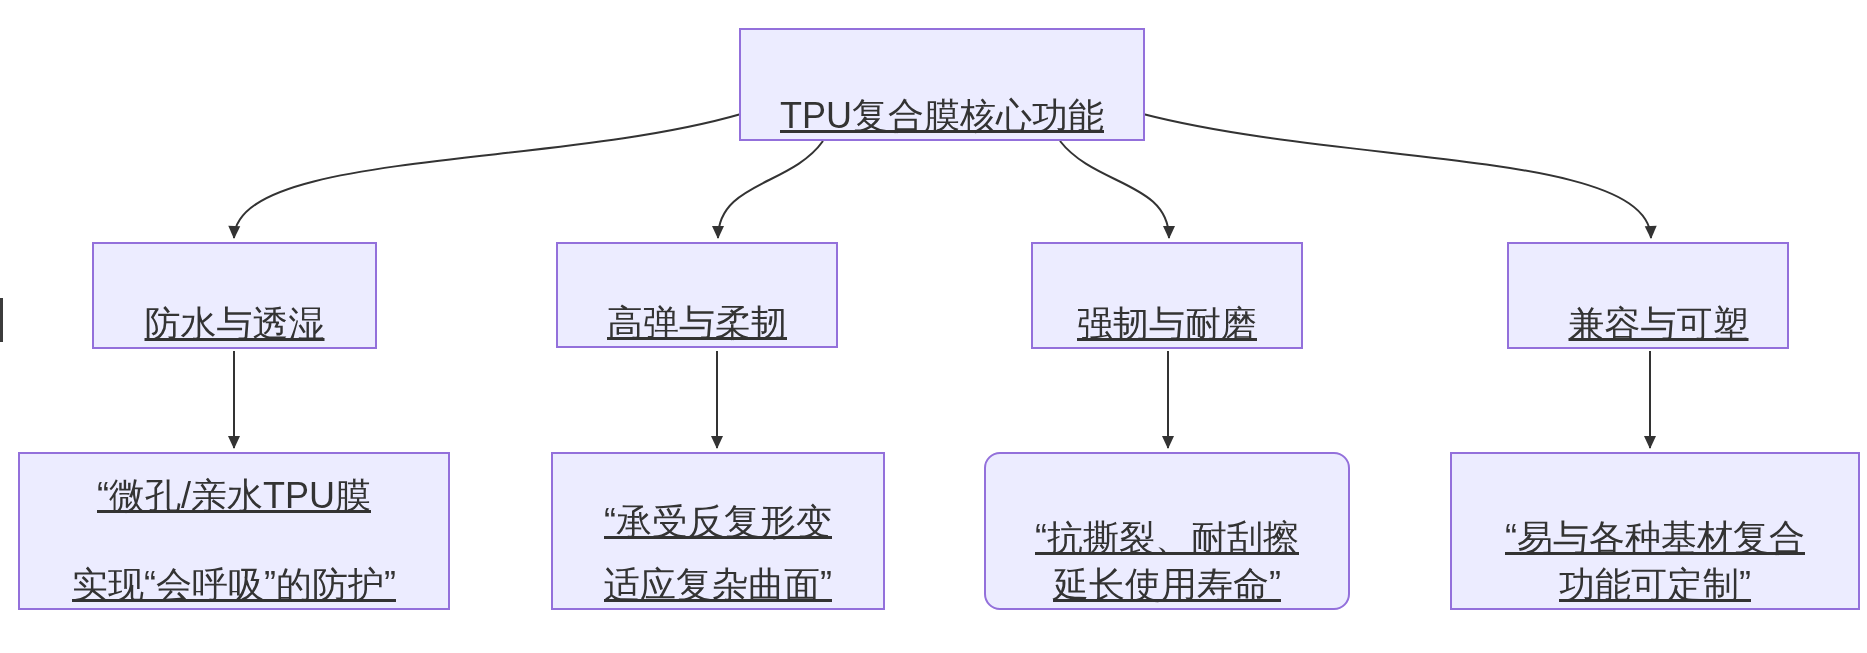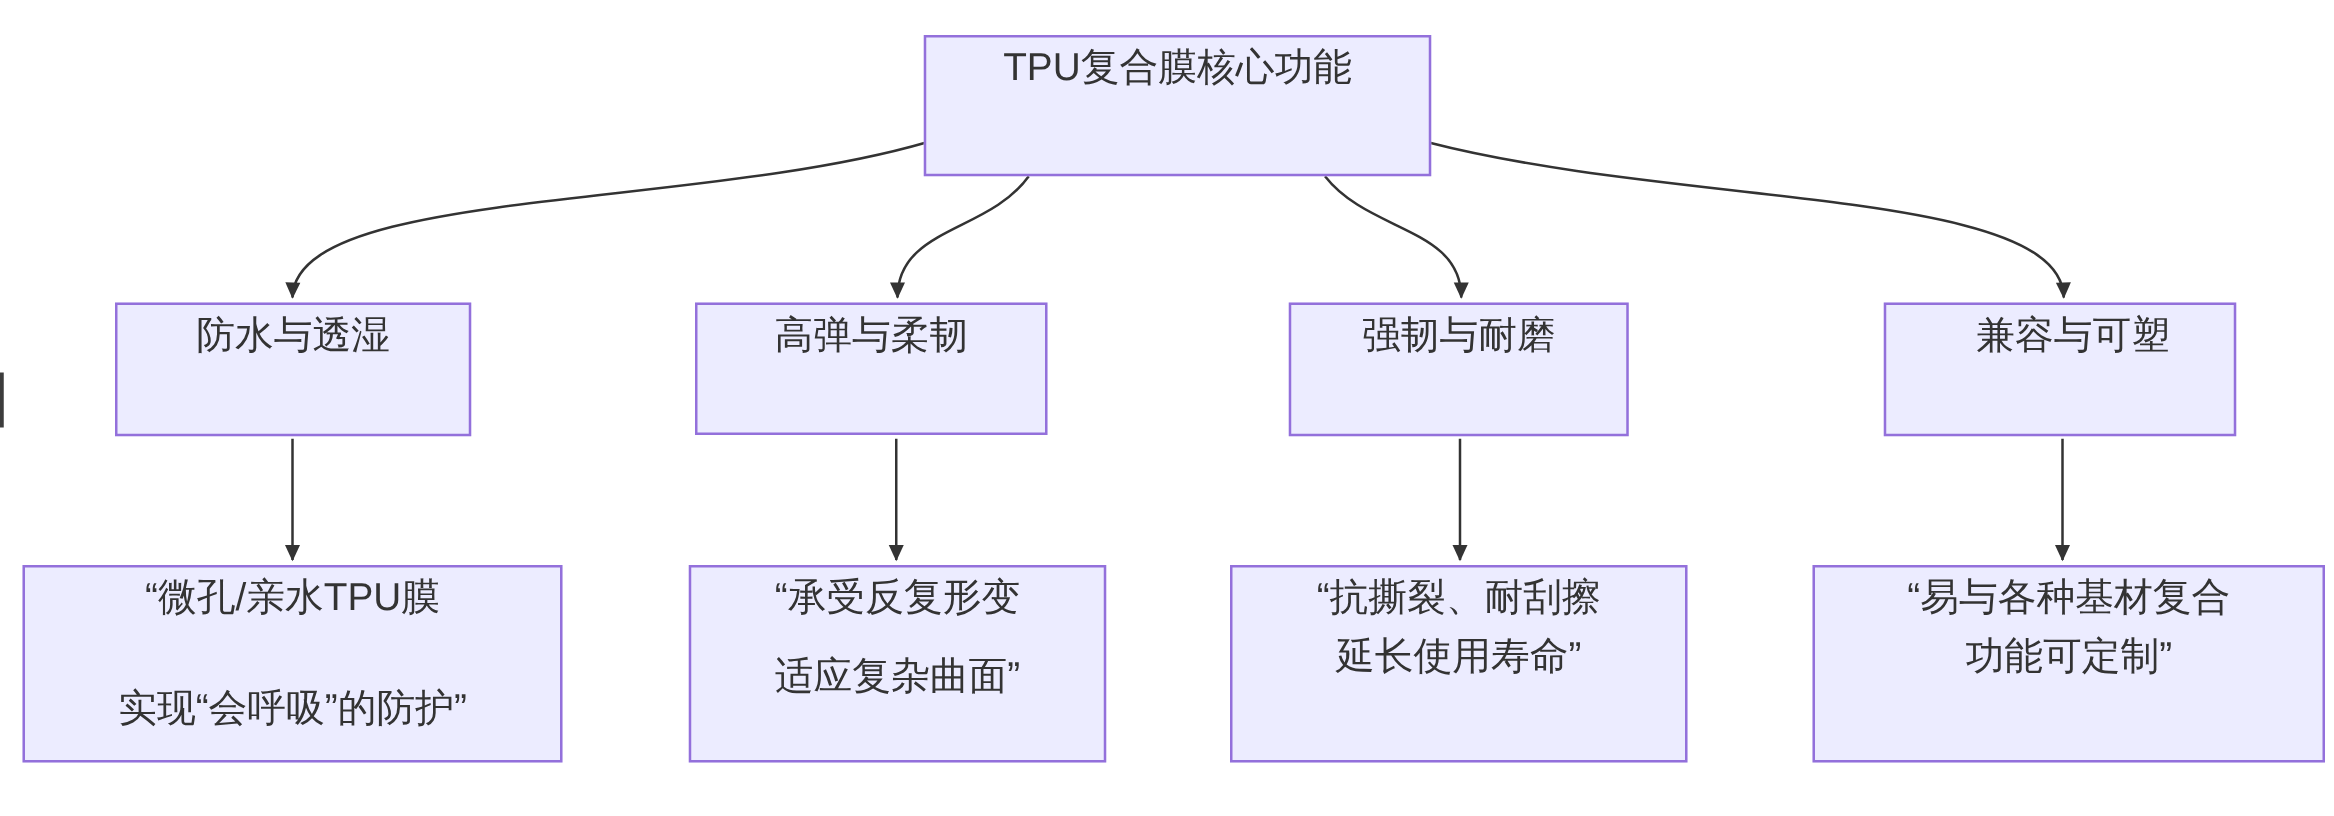--- a/index.html
+++ b/index.html
@@ -34,37 +34,38 @@
   }
   .node {
     position: absolute;
     box-sizing: border-box;
     background: var(--node-fill, #ECECFF);
     border: 2px solid var(--node-border, #9370DB);
     color: var(--text-color, #333333);
     display: flex;
     flex-direction: column;
     align-items: center;
-    justify-content: flex-start;
+    justify-content: flex-end;
     text-align: center;
-    font-size: 31px;
+    font-size: 36px;
     line-height: 47px;
     white-space: nowrap;
+    text-decoration: underline;
   }
   
   #node-root { left: 739px; top: 28px;  width: 406px; height: 113px; }
   
   #node-branch-0 { left: 92px;   top: 242px; width: 285px; height: 107px; }
   #node-branch-1 { left: 556px;  top: 242px; width: 282px; height: 106px; }
   #node-branch-2 { left: 1031px; top: 242px; width: 272px; height: 107px; }
   #node-branch-3 { left: 1507px; top: 242px; width: 282px; height: 107px; padding-left: 21px; }
   
   #node-quote-0 { left: 18px;   top: 452px; width: 432px; height: 158px; gap: 42px; }
   #node-quote-1 { left: 551px;  top: 452px; width: 334px; height: 158px; gap: 16px; }
-  #node-quote-2 { left: 984px;  top: 452px; width: 366px; height: 158px; }
+  #node-quote-2 { left: 984px;  top: 452px; width: 366px; height: 158px; border-radius: 16px; }
   #node-quote-3 { left: 1450px; top: 452px; width: 410px; height: 158px; }
 
   .clipped-sliver {
     position: absolute;
     left: 0;
     top: 298px;
     width: 3px;
     height: 44px;
     background: #3c3c3c;
   }

